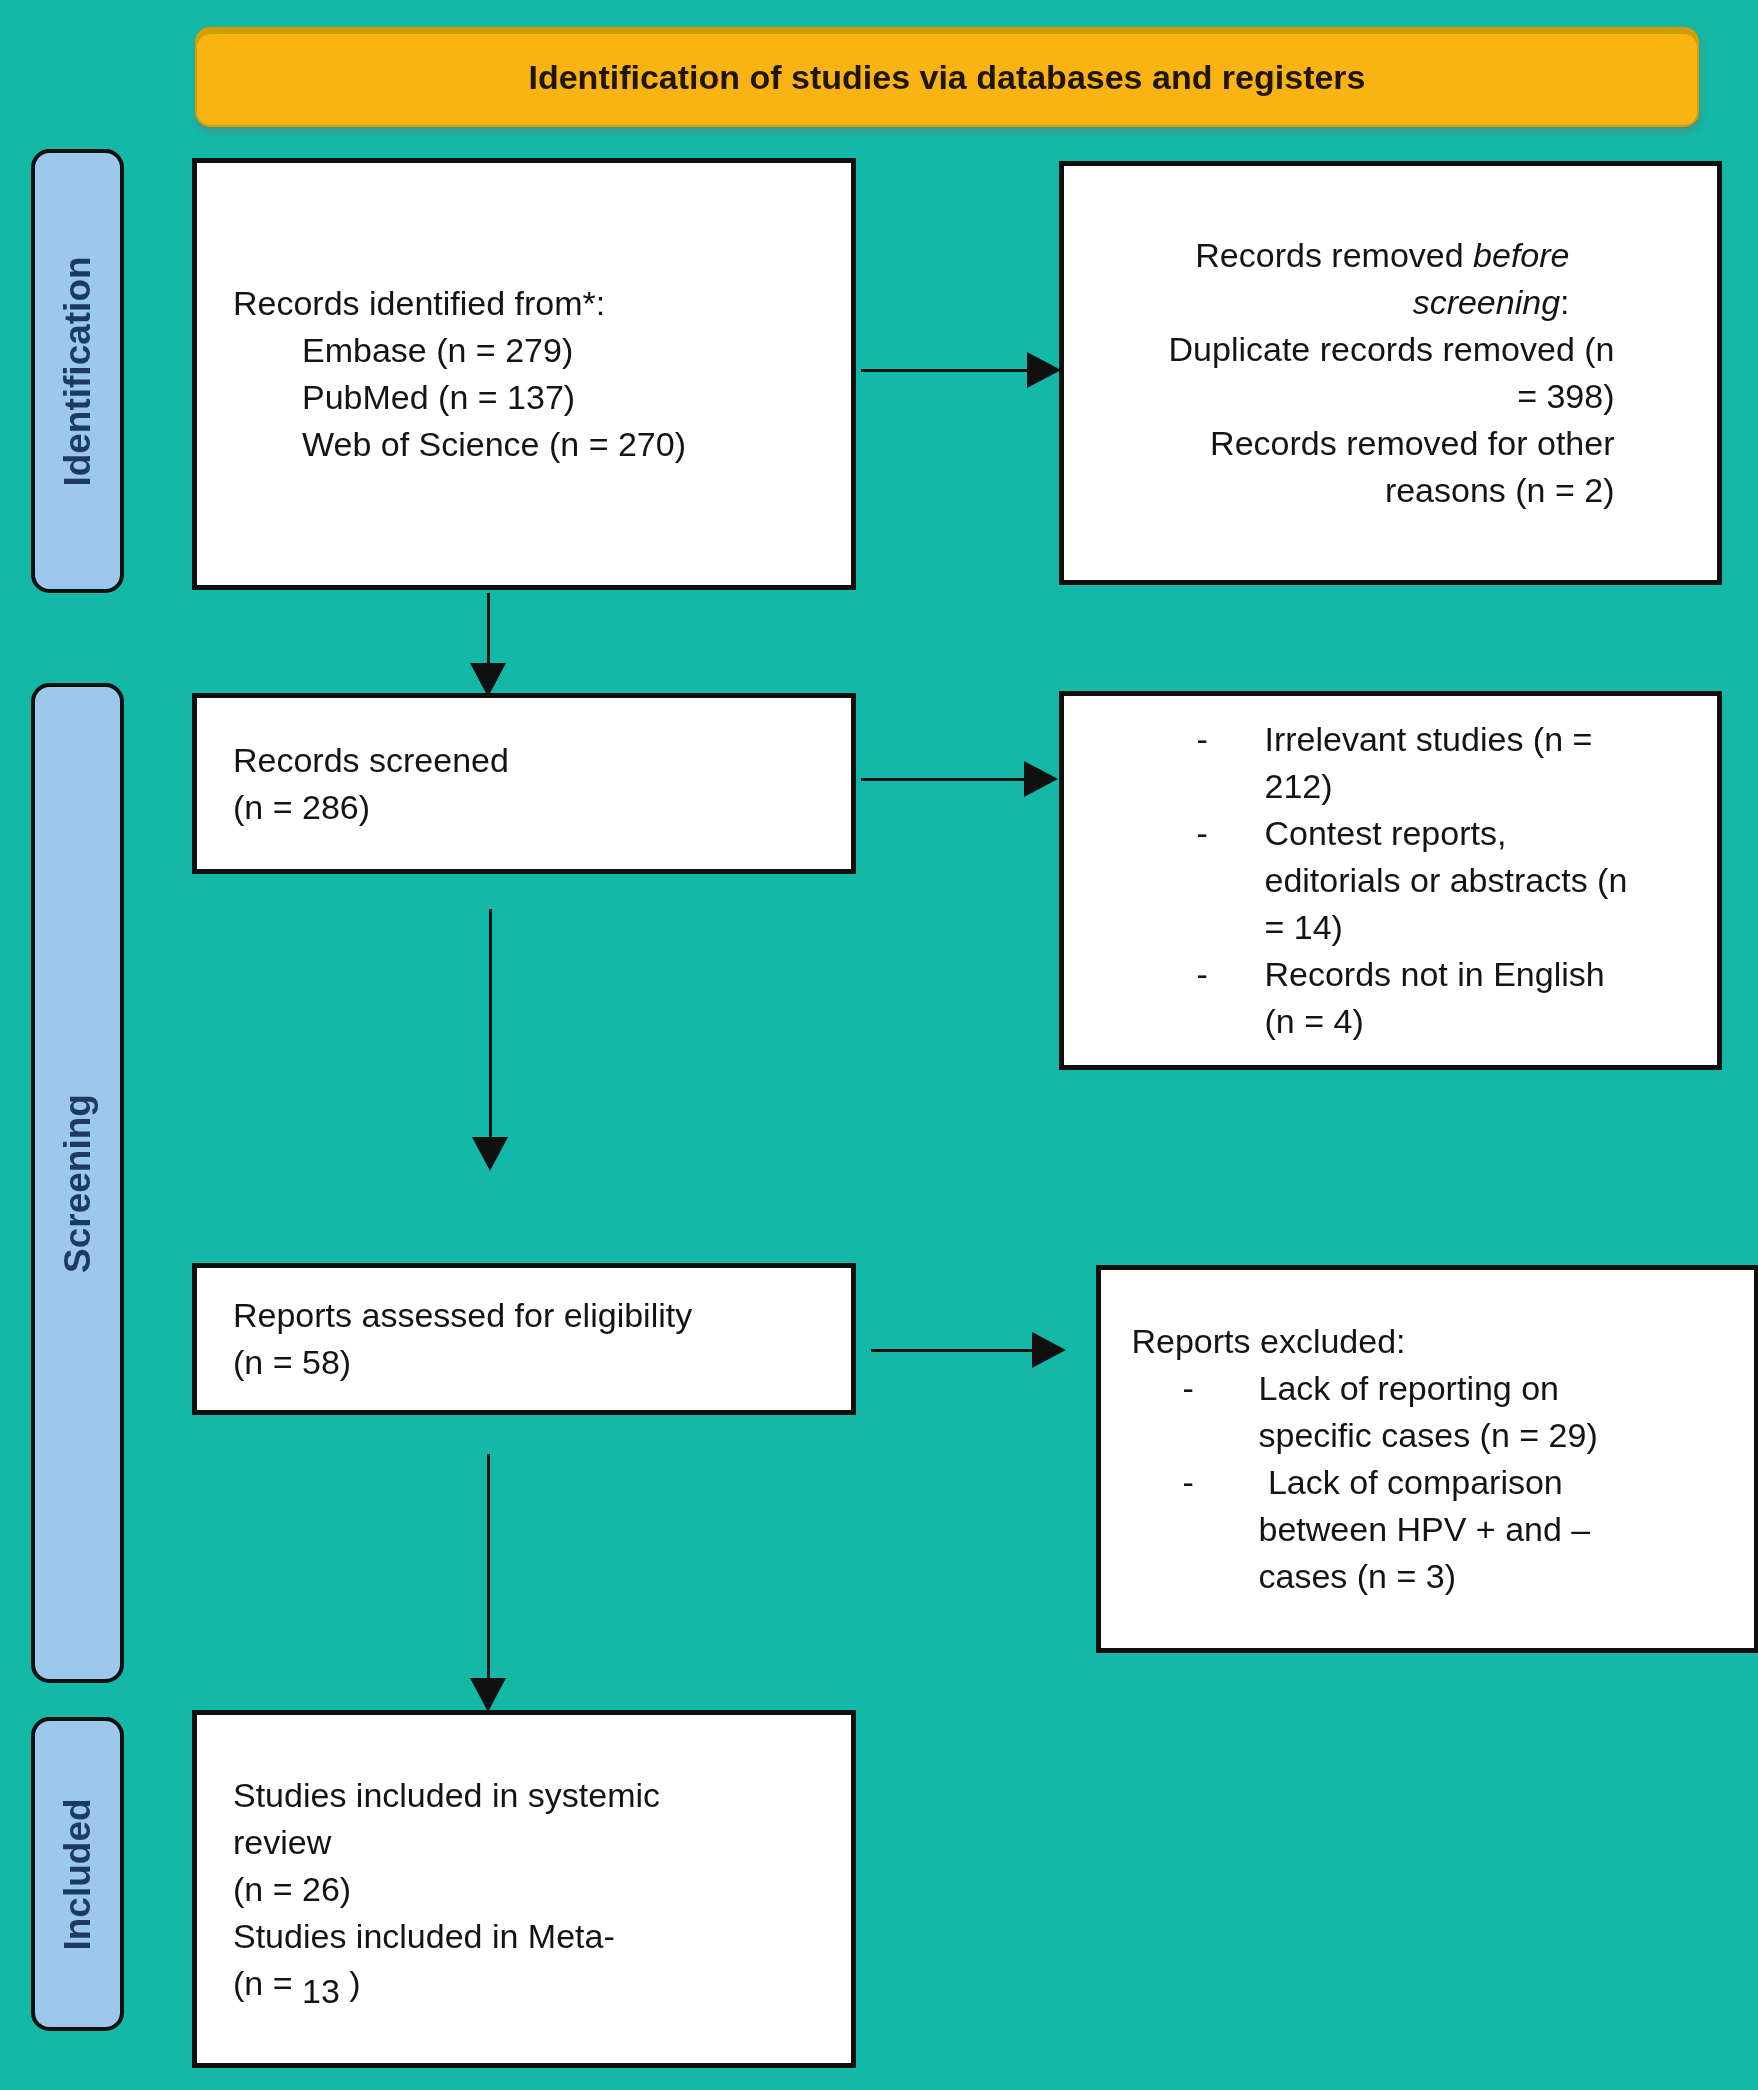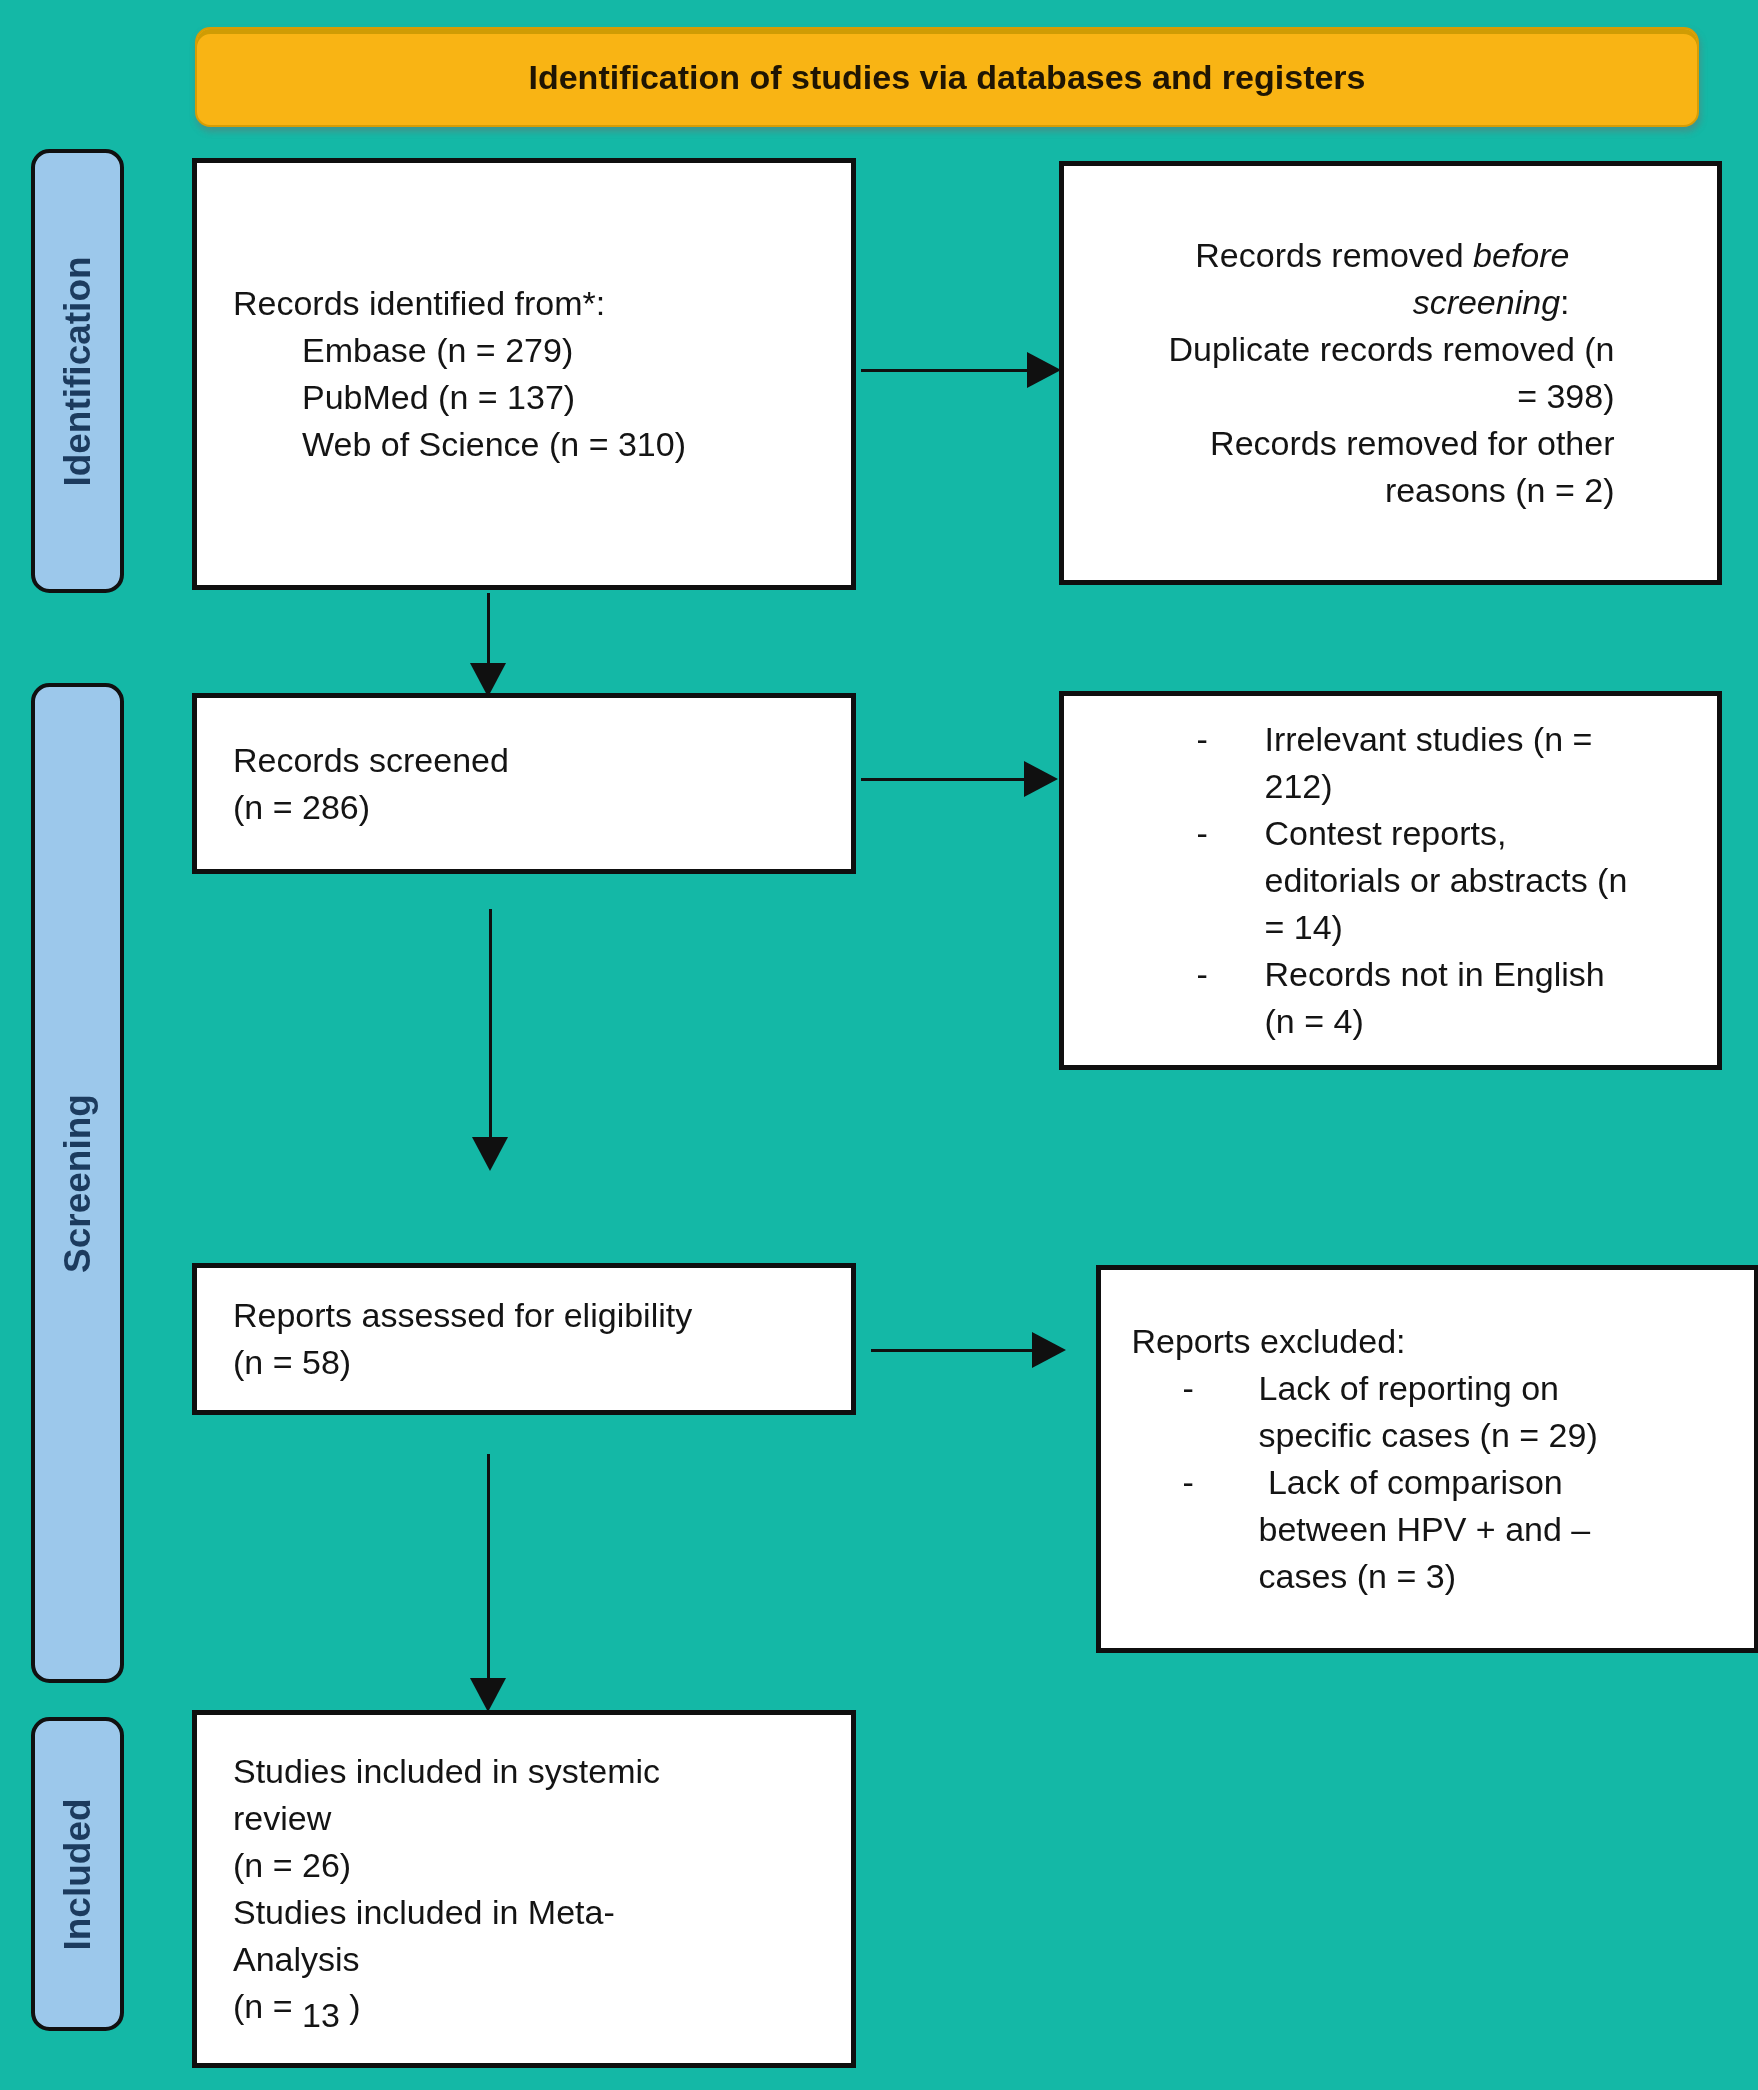--- a/index.html
+++ b/index.html
@@ -96,21 +96,21 @@
     <span class="rot">Screening</span>
   </div>
   <div class="stage s3">
     <span class="rot">Included</span>
   </div>
 
   <div class="box left b1">
     <div class="title">Records identified from*:</div>
     <div class="indent">Embase (n = 279)</div>
     <div class="indent">PubMed (n = 137)</div>
-    <div class="indent">Web of Science (n = 310)</div>
+    <div class="indent">Web of Science (n = 270)</div>
   </div>
 
   <div class="box right r1">
     <div class="title"><span>Records removed </span><span class="it">before screening</span><span>:</span></div>
     <div class="indent">Duplicate records removed (n = 398)</div>
     <div class="indent">Records removed for other reasons (n = 2)</div>
   </div>
 
   <div class="box left b2">
     <div>Records screened</div>
@@ -151,21 +151,20 @@
         <span class="btext"> Lack of comparison between HPV + and – cases (n = 3)</span>
       </div>
     </div>
   </div>
 
   <div class="box left b4">
     <div>Studies included in systemic</div>
     <div>review</div>
     <div>(n = 26)</div>
     <div>Studies included in Meta-</div>
-    <div>Analysis</div>
     <div><span>(n = </span><span class="lowered">13</span> <span>)</span></div>
   </div>
 
   <div class="hline a1l"></div>
   <div class="head-right a1h"></div>
 
   <div class="vline v1l"></div>
   <div class="head-down v1h"></div>
 
   <div class="hline a2l"></div>

